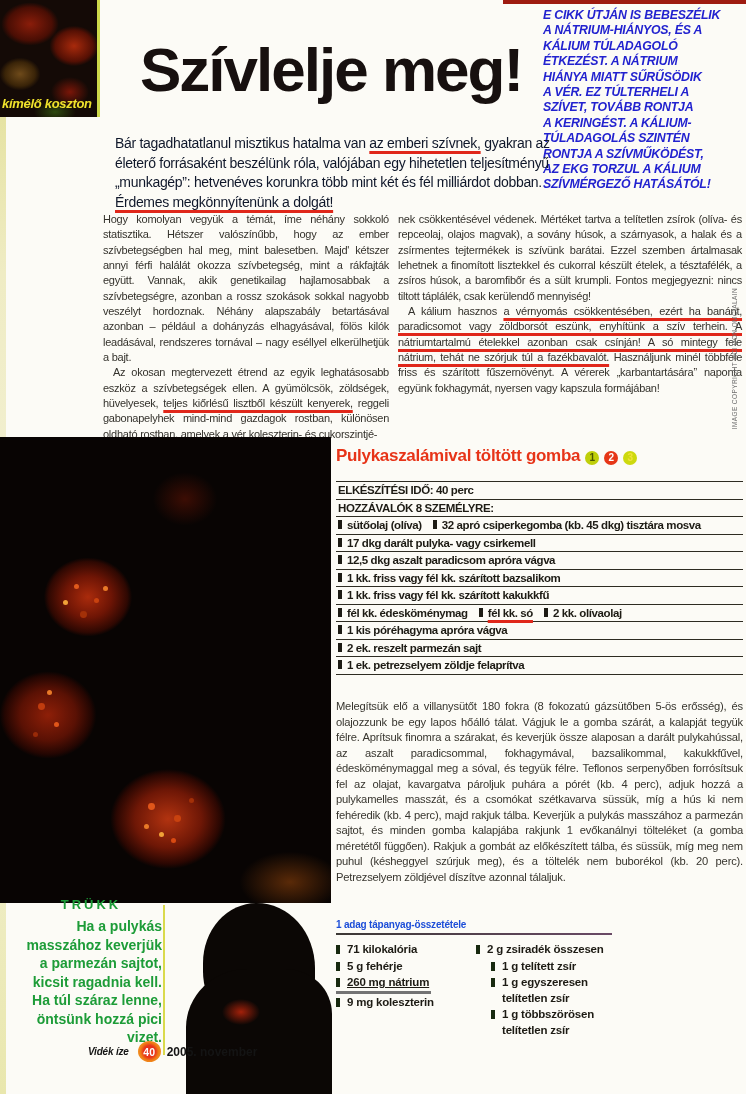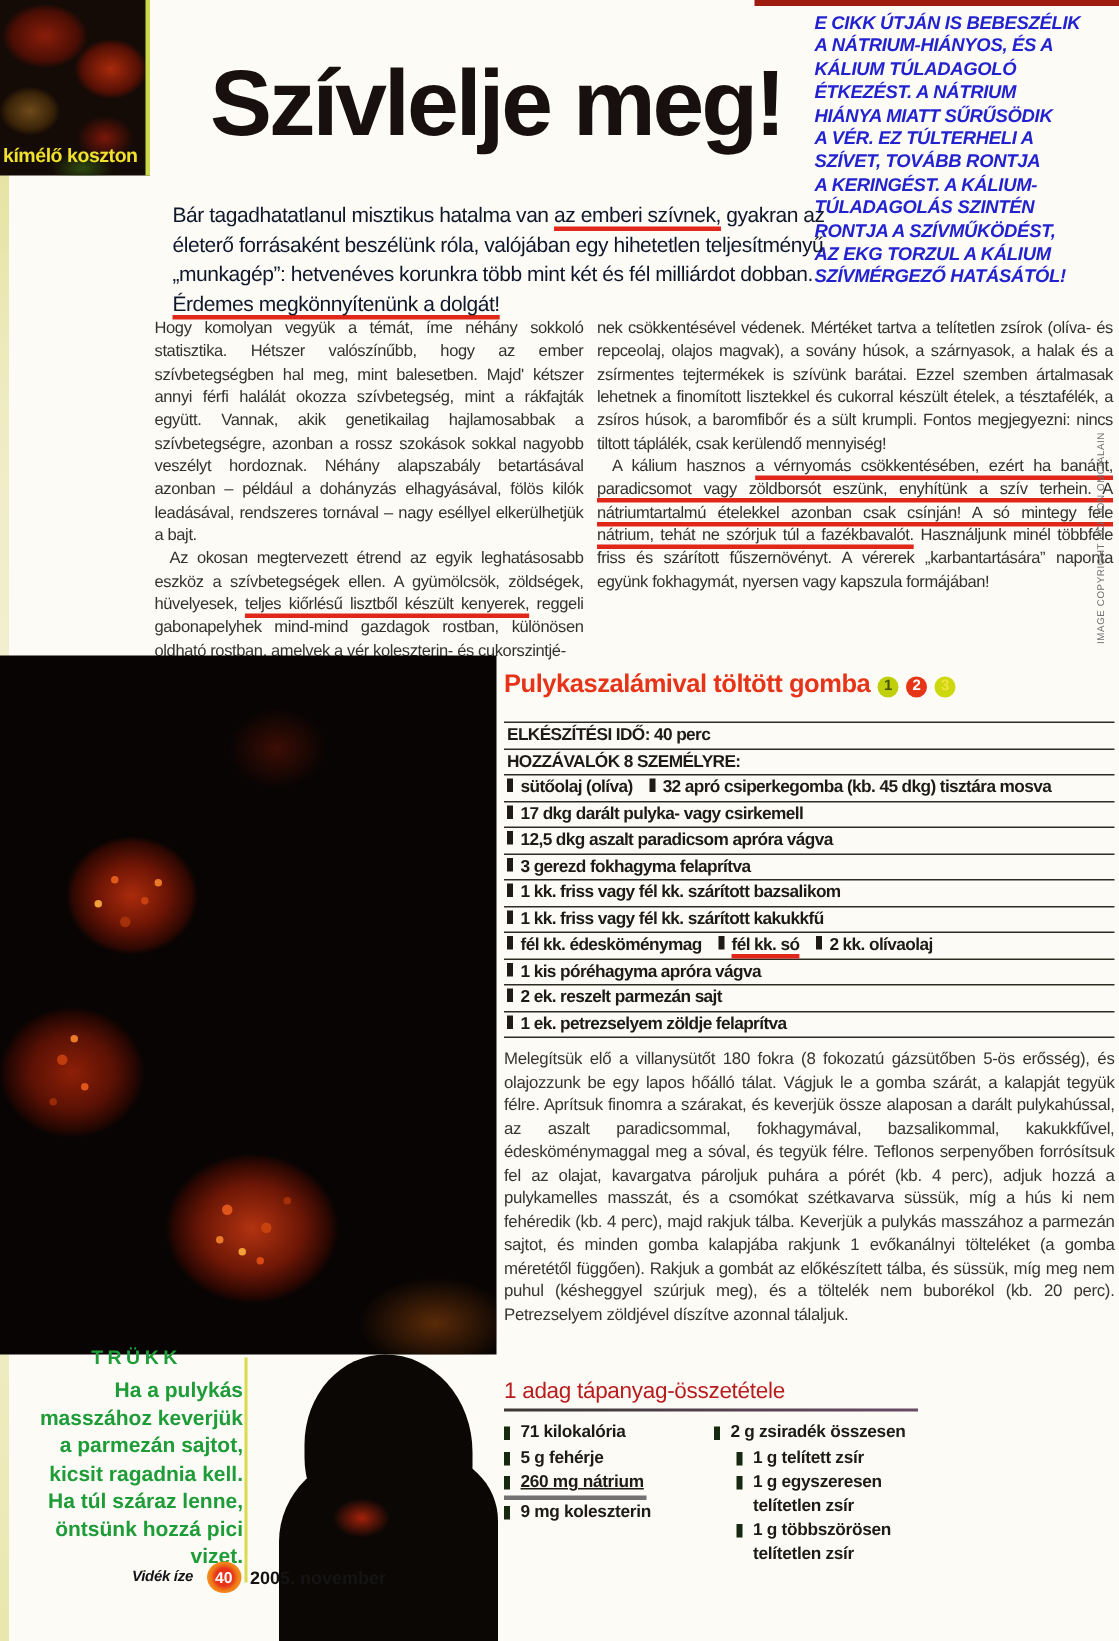--- a/index.html
+++ b/index.html
@@ -13,21 +13,21 @@
   .photo-top-left{position:absolute;left:0;top:0;width:97px;height:117px;
     border-right:3px solid #cdd94a;
     background:
       radial-gradient(40px 30px at 30px 24px,#8a1d0a 0%,#4a0e04 55%,rgba(20,8,4,0) 72%),
       radial-gradient(34px 28px at 74px 46px,#a82a0c 0%,#551004 55%,rgba(20,8,4,0) 72%),
       radial-gradient(30px 24px at 20px 74px,#6e4a1a 0%,#3a2408 50%,rgba(20,8,4,0) 68%),
       radial-gradient(28px 22px at 70px 92px,#7a1608 0%,rgba(20,8,4,0) 68%),
       radial-gradient(30px 16px at 55px 112px,#2e4a10 0%,rgba(20,8,4,0) 70%),
       #140a06;}
   .photo-label{position:absolute;left:2px;bottom:6px;color:#f0e22c;font-weight:bold;
-    font-size:13px;letter-spacing:-0.3px;white-space:nowrap;}
+    font-style:italic;font-size:13px;letter-spacing:-0.3px;white-space:nowrap;}
 
   .top-red-bar{position:absolute;left:503px;top:0;width:243px;height:4px;background:#9e1b10;}
 
   .blue-note{position:absolute;left:543px;top:8px;width:203px;text-align:left;color:#2222cf;
     font-weight:bold;font-style:italic;font-size:12.3px;line-height:15.4px;
     white-space:pre-line;letter-spacing:-0.2px;}
 
   .title{position:absolute;left:140px;top:34px;margin:0;font-size:62px;font-weight:700;
     color:#17100f;letter-spacing:-2px;}
 
@@ -75,21 +75,21 @@
   .instructions{position:absolute;left:336px;top:699px;width:407px;margin:0;font-size:11.2px;
     line-height:15.5px;text-align:justify;color:#37352e;letter-spacing:-0.2px;}
 
   .trukk{position:absolute;left:20px;top:897px;width:142px;color:#1d9c38;}
   .trukk-title{text-align:center;font-weight:bold;font-size:13px;letter-spacing:3px;margin-bottom:5px;}
   .trukk-text{text-align:right;font-weight:bold;font-size:14px;line-height:18.5px;}
 
   .yellow-line{position:absolute;left:163px;top:905px;width:2px;height:150px;background:#d3d42e;opacity:.85;}
 
   .nutrition{position:absolute;left:336px;top:919px;width:410px;}
-  .nut-title{color:#b91c1c;font-weight:normal;font-size:15px;letter-spacing:-0.2px;}
+  .nut-title{color:#1d4ed8;font-weight:bold;font-size:10px;letter-spacing:-0.2px;}
   .nut-rule{width:276px;height:2px;background:linear-gradient(90deg,#3c3835,#6a4a66);margin:3px 0 7px;}
   .nut-cols{display:flex;}
   .nut-col{font-weight:bold;font-size:11.5px;line-height:15.5px;color:#1d1b14;letter-spacing:-0.2px;}
   .nut-col-0{width:140px;}
   .nut-col-1{width:135px;}
   .nut-col-2{width:135px;}
   .nut-item{position:relative;padding-left:11px;margin-bottom:1px;}
   .nut-item .sq2{position:absolute;left:0;top:3px;width:4px;height:9px;background:#17290f;}
   .nut-item.indd{margin-left:15px;}
   .nut-item.u{border-bottom:3px solid #737373;width:max-content;padding-right:2px;text-decoration:underline;}
@@ -162,21 +162,20 @@
     <span id="badges"><span class="badge" style="background: rgb(191, 207, 10); color: rgb(74, 85, 0);">1</span><span class="badge" style="background: rgb(230, 54, 23); color: rgb(255, 255, 255);">2</span><span class="badge" style="background: rgb(205, 217, 14); color: rgb(240, 226, 58);">3</span></span>
   </div>
 
   <div class="ing-table">
     <div class="ing-head">ELKÉSZÍTÉSI IDŐ: 40 perc</div>
     <div class="ing-head">HOZZÁVALÓK 8 SZEMÉLYRE:</div>
     <div id="ing-rows">
         <div class="ing-row"><span class="ing-item"><span class="sq"></span>sütőolaj (olíva)</span><span class="ing-item"><span class="sq"></span>32 apró csiperkegomba (kb. 45 dkg) tisztára mosva</span></div>
         <div class="ing-row"><span class="ing-item"><span class="sq"></span>17 dkg darált pulyka- vagy csirkemell</span></div>
         <div class="ing-row"><span class="ing-item"><span class="sq"></span>12,5 dkg aszalt paradicsom apróra vágva</span></div>
-        <div class="ing-row"><span class="ing-item"><span class="sq"></span>3 gerezd fokhagyma felaprítva</span></div>
         <div class="ing-row"><span class="ing-item"><span class="sq"></span>1 kk. friss vagy fél kk. szárított bazsalikom</span></div>
         <div class="ing-row"><span class="ing-item"><span class="sq"></span>1 kk. friss vagy fél kk. szárított kakukkfű</span></div>
         <div class="ing-row"><span class="ing-item"><span class="sq"></span>fél kk. édesköménymag</span><span class="ing-item ul-red"><span class="sq"></span>fél kk. só</span><span class="ing-item"><span class="sq"></span>2 kk. olívaolaj</span></div>
         <div class="ing-row"><span class="ing-item"><span class="sq"></span>1 kis póréhagyma apróra vágva</span></div>
         <div class="ing-row"><span class="ing-item"><span class="sq"></span>2 ek. reszelt parmezán sajt</span></div>
         <div class="ing-row"><span class="ing-item"><span class="sq"></span>1 ek. petrezselyem zöldje felaprítva</span></div>
       </div>
   </div>
 
   <p class="instructions">Melegítsük elő a villanysütőt 180 fokra (8 fokozatú gázsütőben 5-ös erősség), és olajozzunk be egy lapos hőálló tálat. Vágjuk le a gomba szárát, a kalapját tegyük félre. Aprítsuk finomra a szárakat, és keverjük össze alaposan a darált pulykahússal, az aszalt paradicsommal, fokhagymával, bazsalikommal, kakukkfűvel, édesköménymaggal meg a sóval, és tegyük félre. Teflonos serpenyőben forrósítsuk fel az olajat, kavargatva pároljuk puhára a pórét (kb. 4 perc), adjuk hozzá a pulykamelles masszát, és a csomókat szétkavarva süssük, míg a hús ki nem fehéredik (kb. 4 perc), majd rakjuk tálba. Keverjük a pulykás masszához a parmezán sajtot, és minden gomba kalapjába rakjunk 1 evőkanálnyi tölteléket (a gomba méretétől függően). Rakjuk a gombát az előkészített tálba, és süssük, míg meg nem puhul (késheggyel szúrjuk meg), és a töltelék nem buborékol (kb. 20 perc).  Petrezselyem zöldjével díszítve azonnal tálaljuk.</p>

